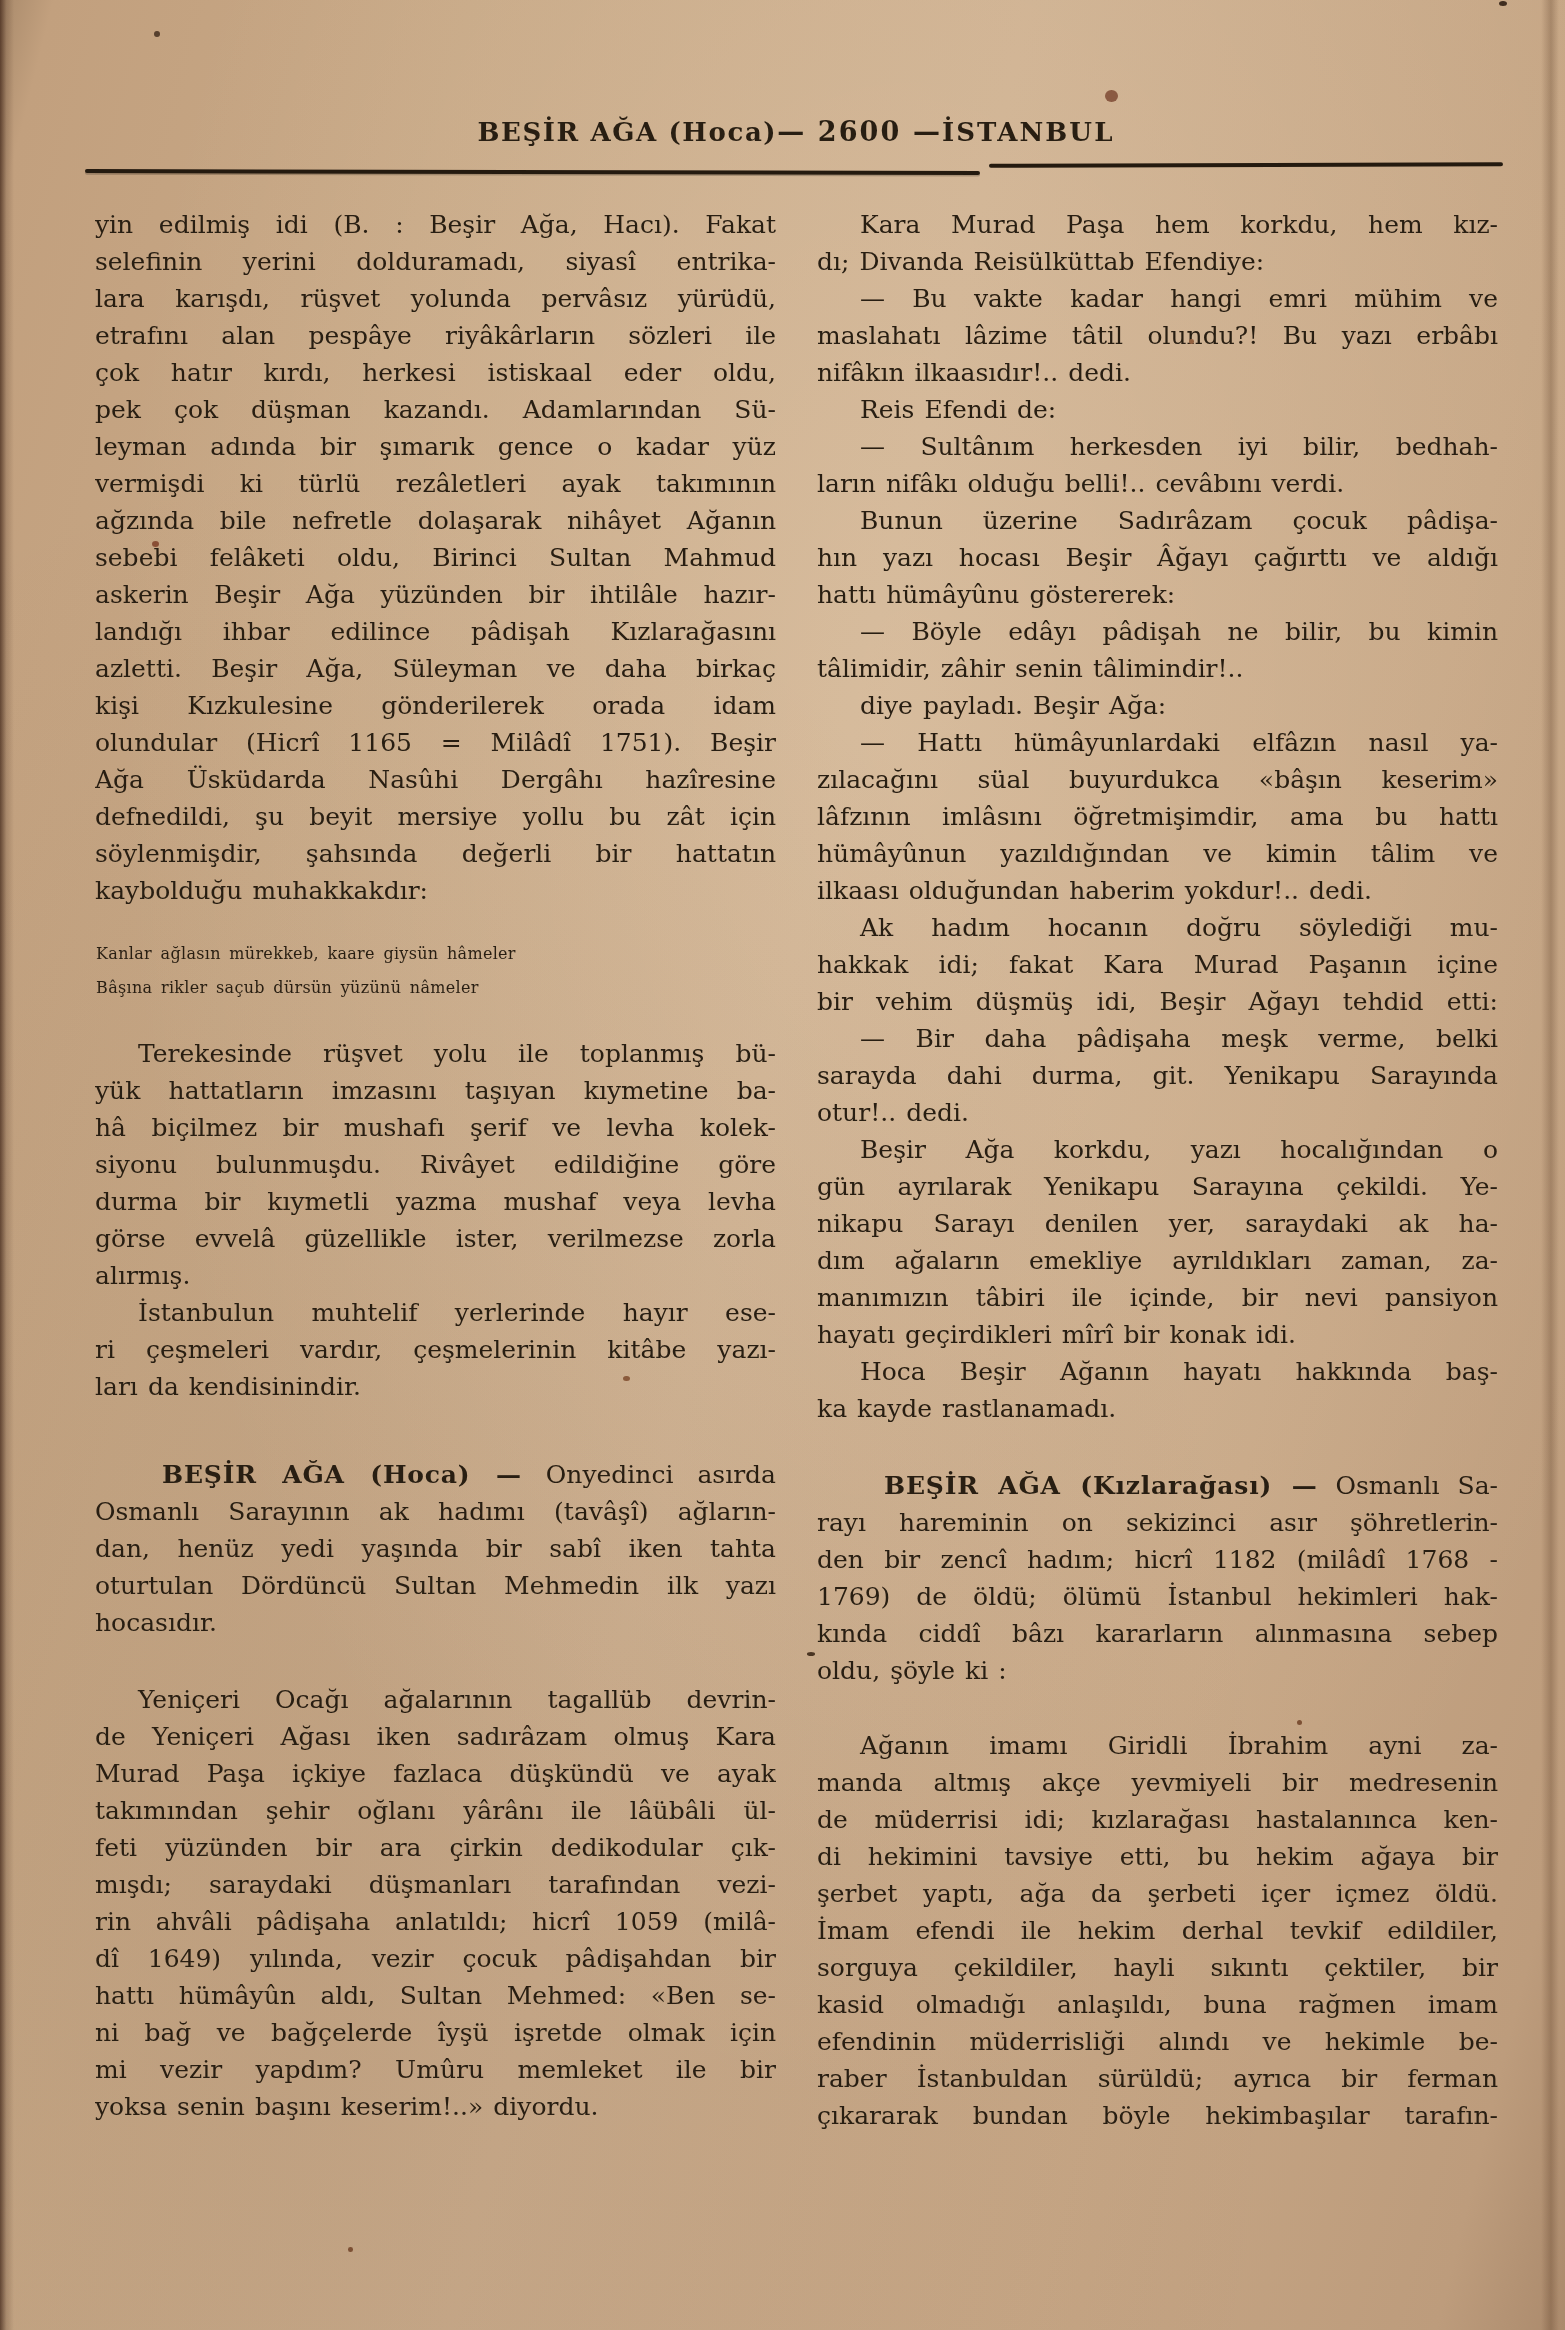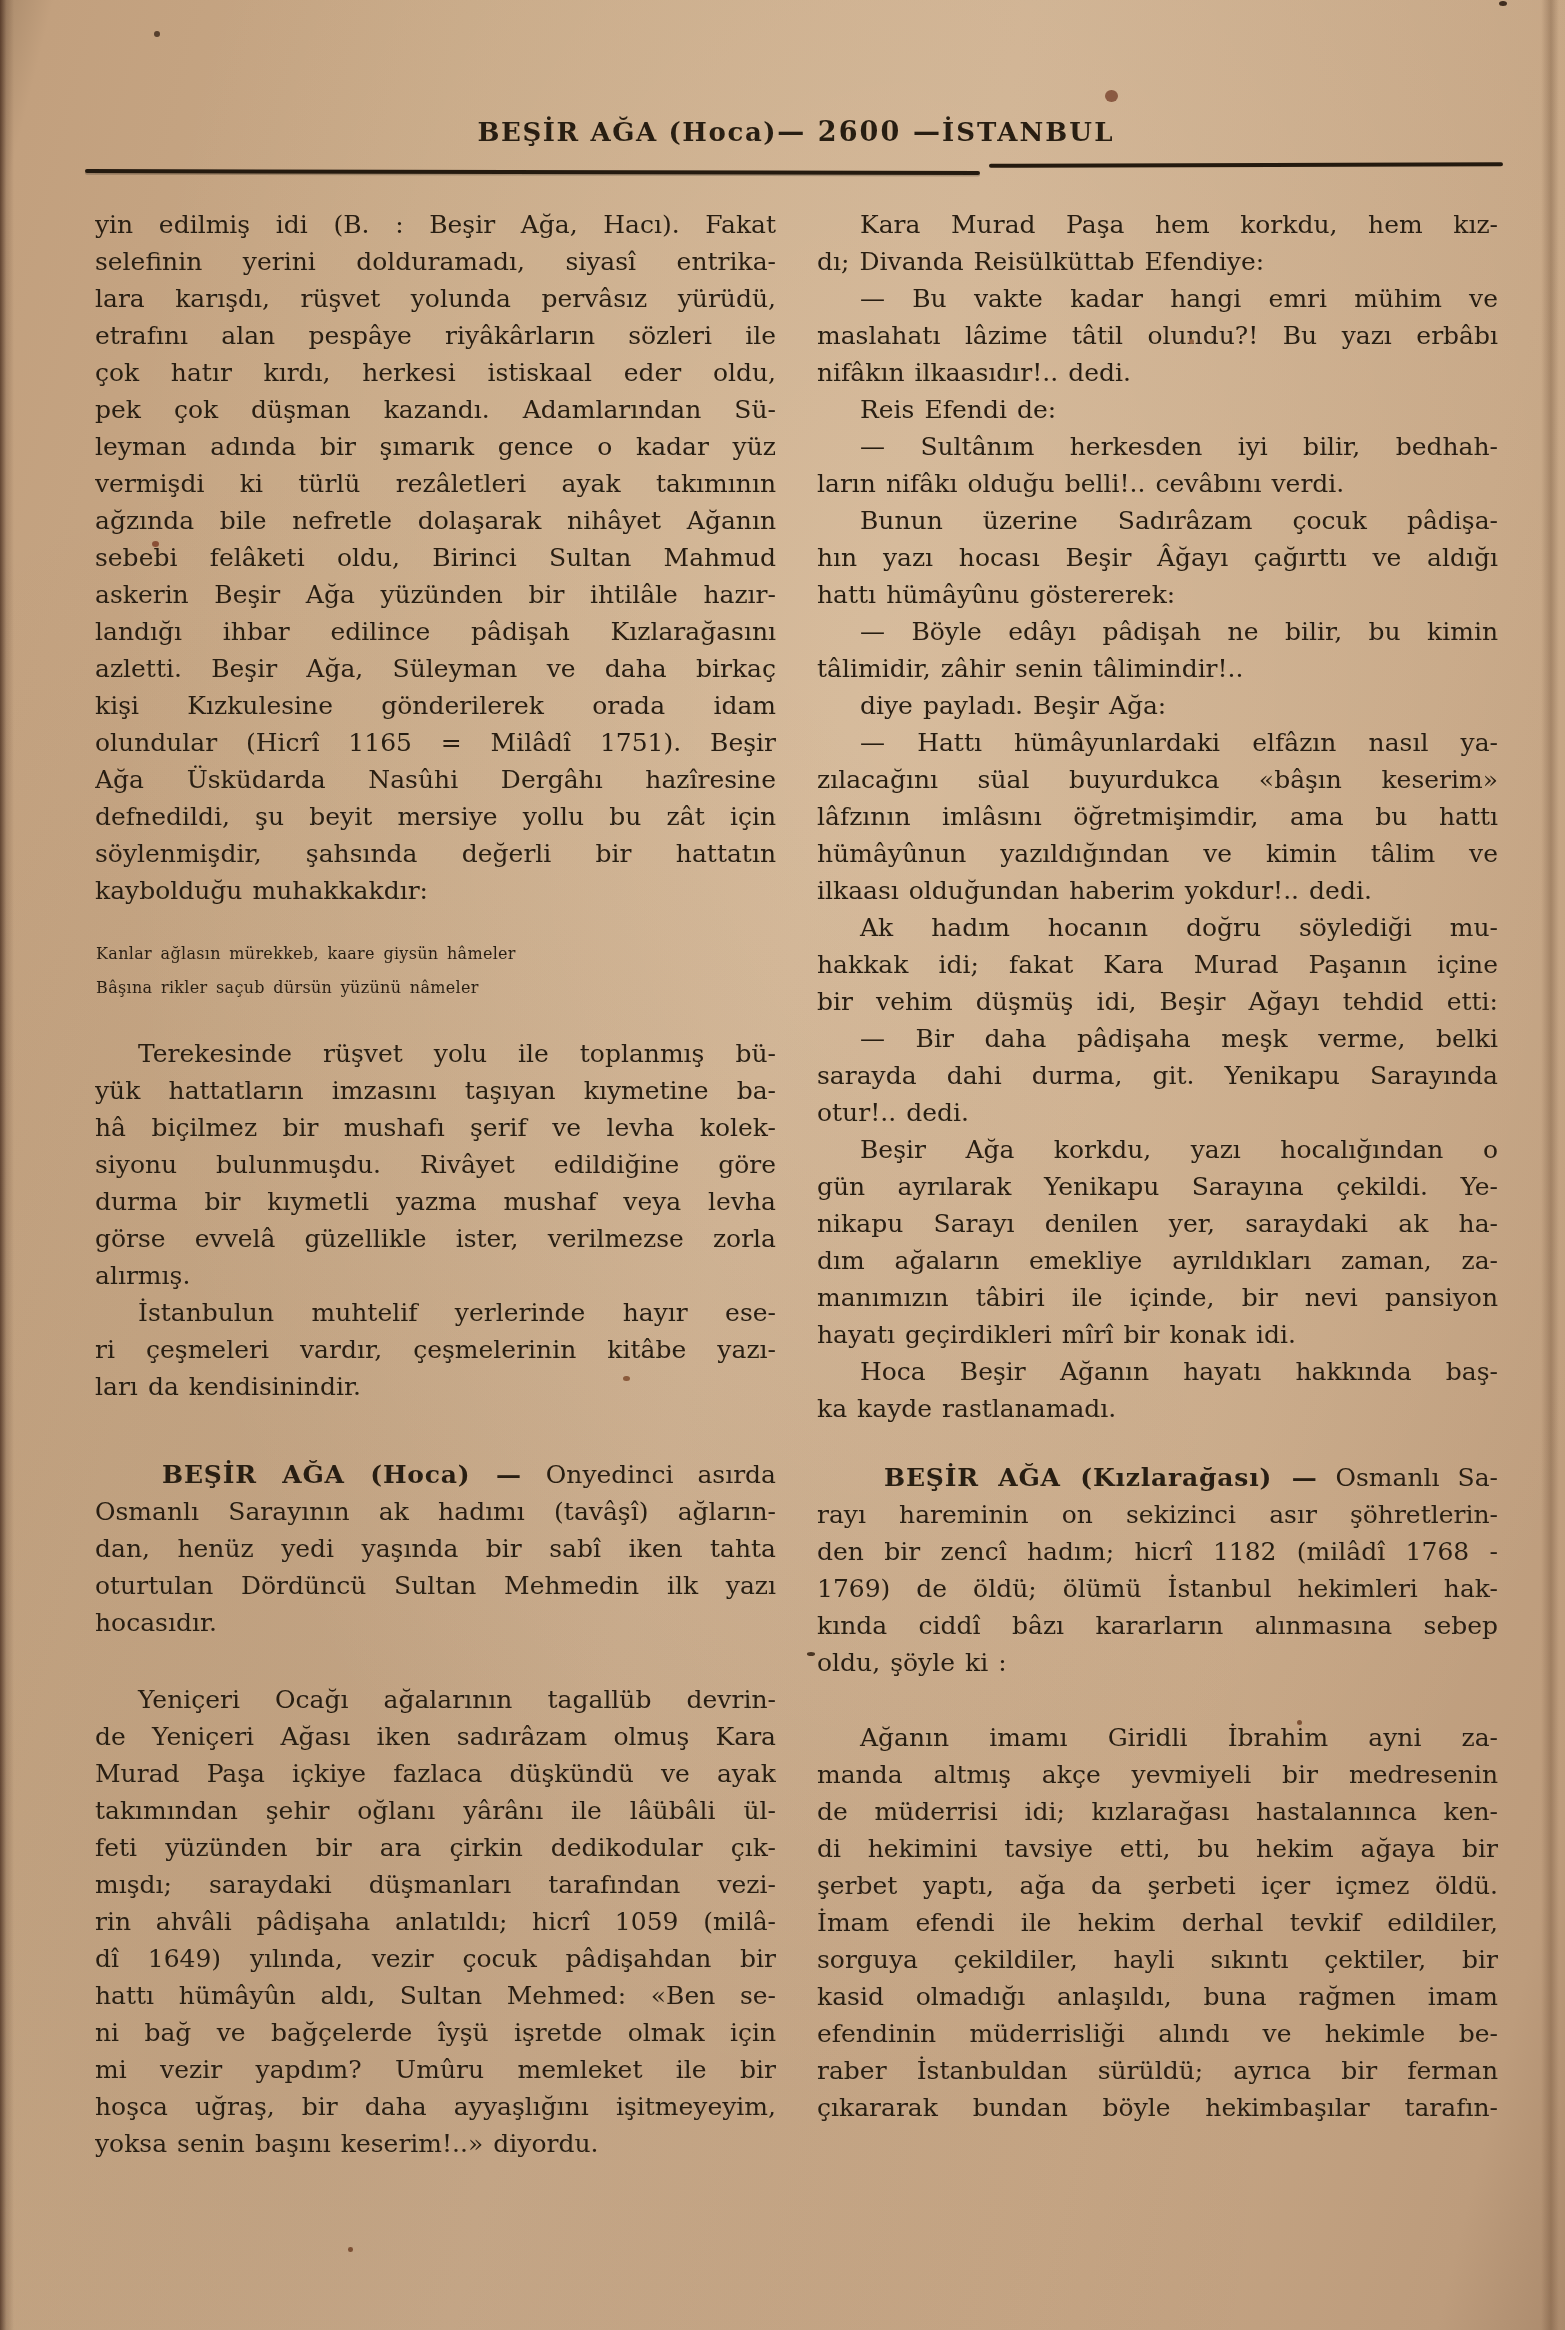--- a/index.html
+++ b/index.html
@@ -112,21 +112,20 @@
         <div class="line j">de Yeniçeri Ağası iken sadırâzam olmuş Kara</div>
         <div class="line j">Murad Paşa içkiye fazlaca düşkündü ve ayak</div>
         <div class="line j">takımından şehir oğlanı yârânı ile lâübâli ül-</div>
         <div class="line j">feti yüzünden bir ara çirkin dedikodular çık-</div>
         <div class="line j">mışdı; saraydaki düşmanları tarafından vezi-</div>
         <div class="line j">rin ahvâli pâdişaha anlatıldı; hicrî 1059 (milâ-</div>
         <div class="line j">dî 1649) yılında, vezir çocuk pâdişahdan bir</div>
         <div class="line j">hattı hümâyûn aldı, Sultan Mehmed: «Ben se-</div>
         <div class="line j">ni bağ ve bağçelerde îyşü işretde olmak için</div>
         <div class="line j">mi vezir yapdım? Umûru memleket ile bir</div>
-        <div class="line j">hoşca uğraş, bir daha ayyaşlığını işitmeyeyim,</div>
         <div class="line">yoksa senin başını keserim!..» diyordu.</div>
       </div>
     </div>
   <div class="col" id="col-right">
       <div class="block para">
         <div class="line j ind">Kara Murad Paşa hem korkdu, hem kız-</div>
         <div class="line">dı; Divanda Reisülküttab Efendiye:</div>
       </div>
       <div class="block para">
         <div class="line j ind">— Bu vakte kadar hangi emri mühim ve</div>
@@ -174,21 +173,21 @@
         <div class="line j">gün ayrılarak Yenikapu Sarayına çekildi. Ye-</div>
         <div class="line j">nikapu Sarayı denilen yer, saraydaki ak ha-</div>
         <div class="line j">dım ağaların emekliye ayrıldıkları zaman, za-</div>
         <div class="line j">manımızın tâbiri ile içinde, bir nevi pansiyon</div>
         <div class="line">hayatı geçirdikleri mîrî bir konak idi.</div>
       </div>
       <div class="block para">
         <div class="line j ind">Hoca Beşir Ağanın hayatı hakkında baş-</div>
         <div class="line">ka kayde rastlanamadı.</div>
       </div>
-      <div class="block entry" style="margin-top: 32px;">
+      <div class="block entry" style="margin-top: 40px;">
         <div class="line j ind"><b>BEŞİR AĞA (Kızlarağası) —</b> Osmanlı Sa-</div>
         <div class="line j">rayı hareminin on sekizinci asır şöhretlerin-</div>
         <div class="line j">den bir zencî hadım; hicrî 1182 (milâdî 1768 -</div>
         <div class="line j">1769) de öldü; ölümü İstanbul hekimleri hak-</div>
         <div class="line j">kında ciddî bâzı kararların alınmasına sebep</div>
         <div class="line">oldu, şöyle ki :</div>
       </div>
       <div class="block para" style="margin-top: 38px;">
         <div class="line j ind">Ağanın imamı Giridli İbrahim ayni za-</div>
         <div class="line j">manda altmış akçe yevmiyeli bir medresenin</div>

